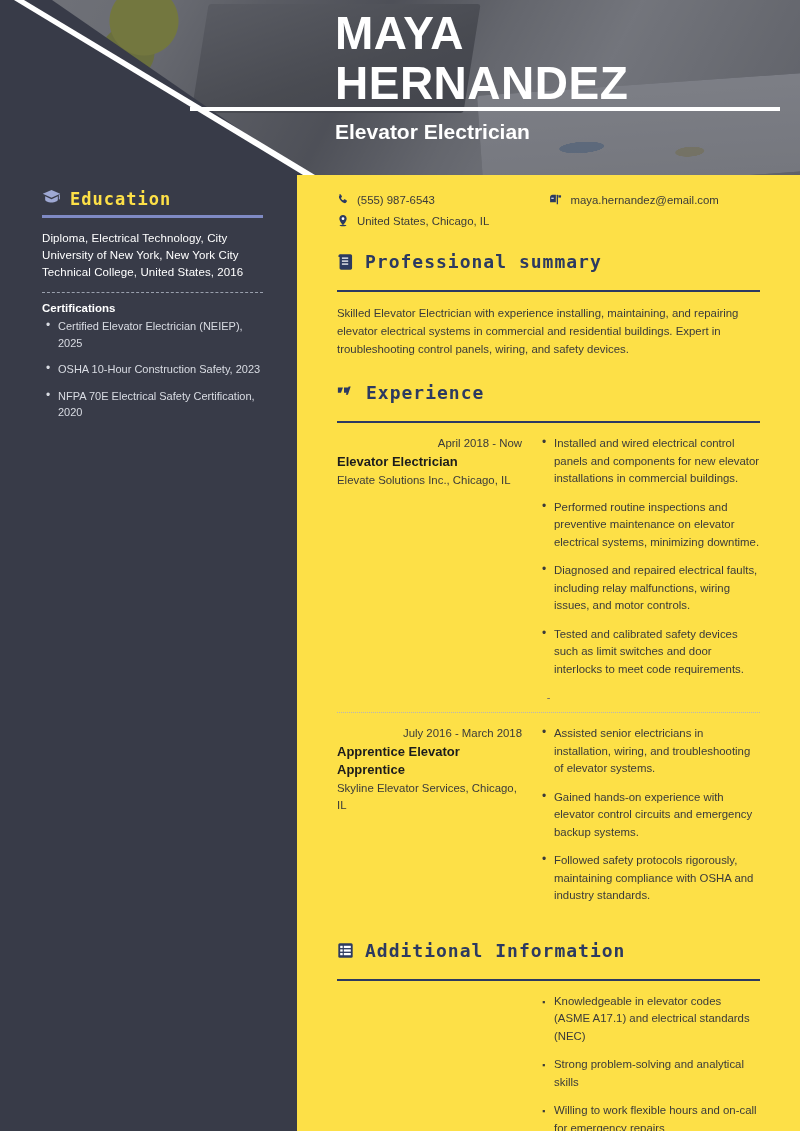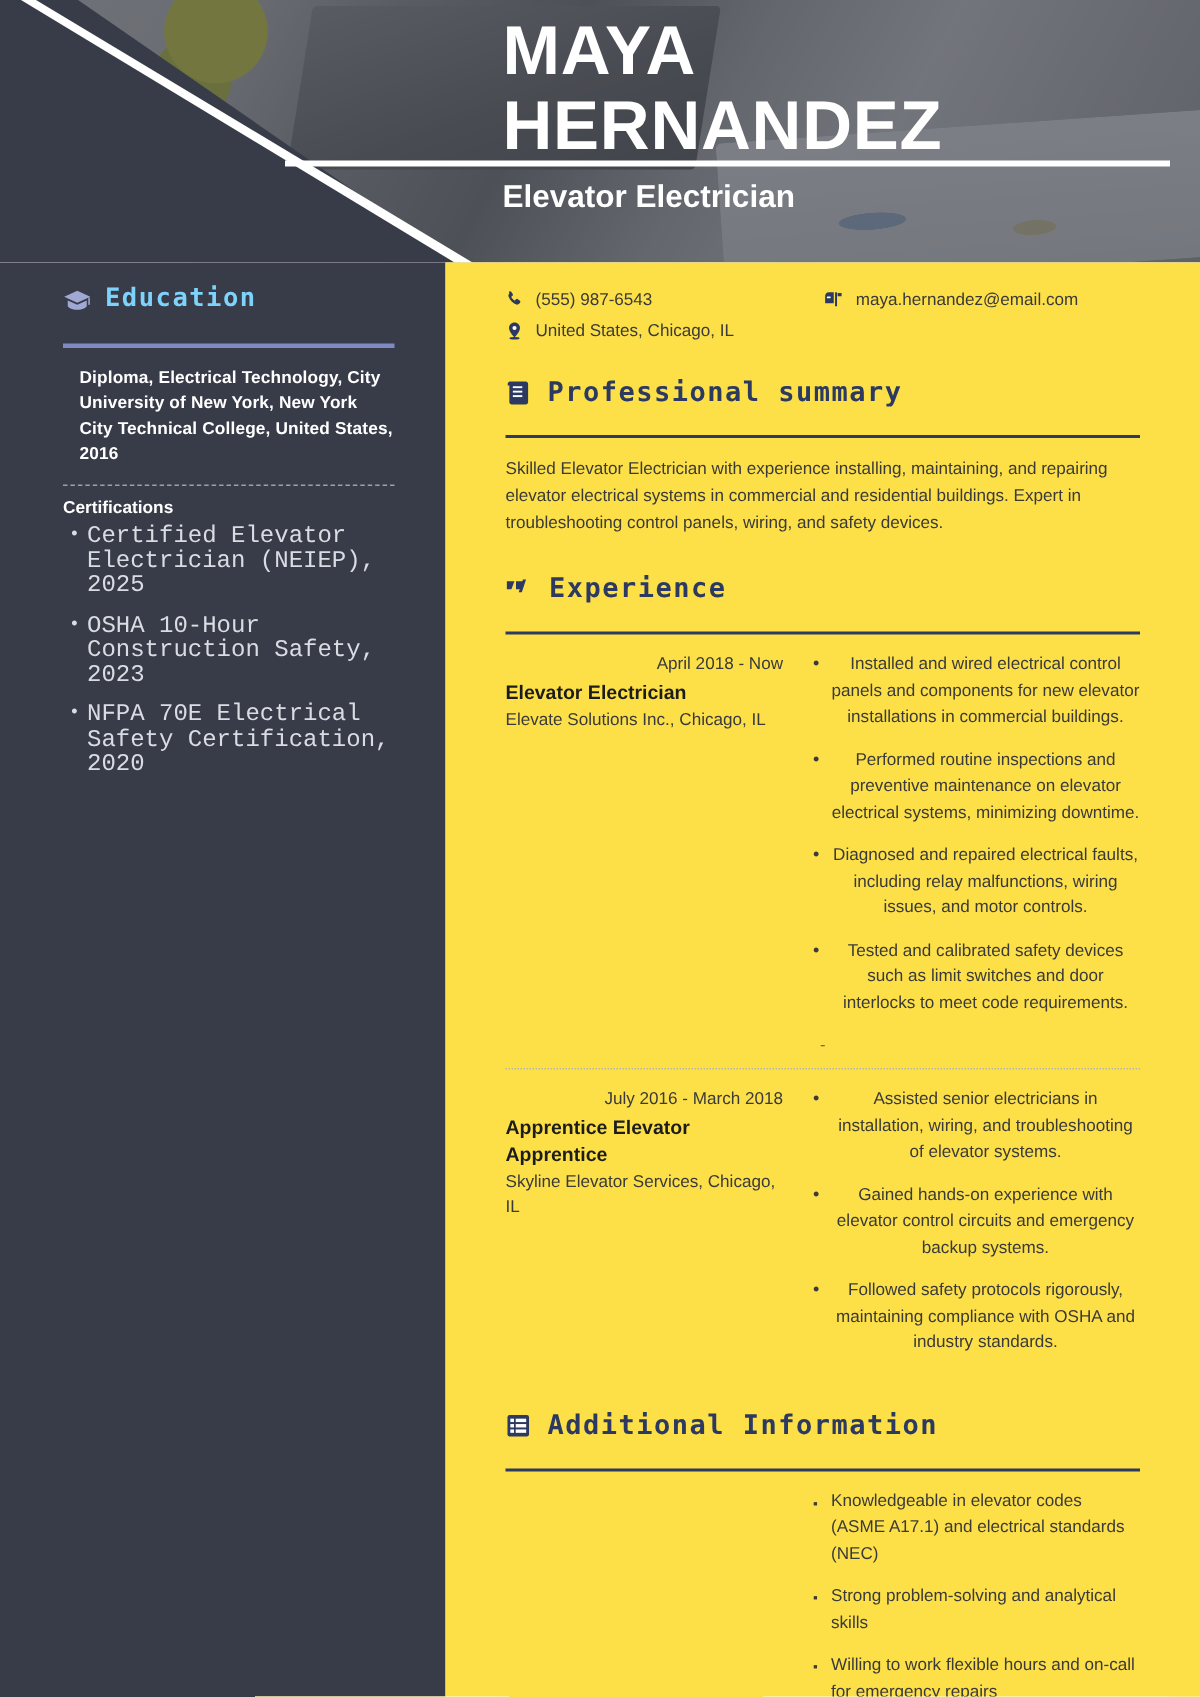--- a/index.html
+++ b/index.html
@@ -94,59 +94,57 @@
   
   .sidebar {
     position: absolute;
     left: 0; top: 175px;
     width: 297px; height: 956px;
     background: #383b48;
     padding: 14px 34px 0 42px;
   }
   .side-head {
     display: flex;
-    align-items: flex-end;
+    align-items: flex-start;
     gap: 9px;
-    color: #7dd3fc;
+    color: #fde047;
     font-family: "DejaVu Sans Mono", monospace;
     font-size: 17px;
     font-weight: bold;
     letter-spacing: 1px;
-    padding-bottom: 20px;
+    padding-bottom: 6px;
   }
   .side-head .ico { display: flex; align-items: center; }
   .side-rule { height: 3px; background: #7f8ac4; margin-bottom: 12px; }
 
   .edu-entry {
     color: #ffffff;
     font-size: 11.5px;
-    font-weight: bold;
+    font-weight: normal;
     line-height: 17px;
     letter-spacing: 0.1px;
-    margin-left: 11px;
   }
   .dashed-sep {
     border-top: 1px dashed #9aa0ae;
     margin: 11px 0 9px 0;
   }
   .cert-label {
     color: #ffffff;
     font-size: 11.5px;
     font-weight: bold;
     margin-bottom: 4px;
   }
   .cert-list { list-style: none; }
   .cert-list li {
     position: relative;
     color: #d9dce3;
-    font-size: 16px;
+    font-size: 11px;
     line-height: 16.5px;
     padding-left: 16px;
     margin-bottom: 10px;
-    font-family: Liberation Mono, monospace;
   }
   .cert-list li::before {
     content: "\2022";
     position: absolute;
     left: 4px; top: -1px;
     color: #d9dce3;
     font-size: 12px;
   }
 
   
@@ -189,21 +187,21 @@
   .sec-rule { height: 2px; background: #2c3a61; margin-bottom: 12px; }
 
   .summary {
     color: #3a3a3a;
     font-size: 11.4px;
     line-height: 18px;
   }
 
   .job { display: flex; gap: 18px; }
   .job-left { width: 185px; flex: 0 0 185px; }
-  .job-right { flex: 1; text-align: center; }
+  .job-right { flex: 1; }
   .job-dates { color: #3a3a3a; font-size: 11.4px; line-height: 17px; text-align: right; }
   .job-role {
     color: #1c1c1c;
     font-size: 13px;
     font-weight: bold;
     line-height: 18px;
     margin: 1px 0 1px 0;
   }
   .job-org { color: #3a3a3a; font-size: 11.4px; line-height: 17px; }
 

